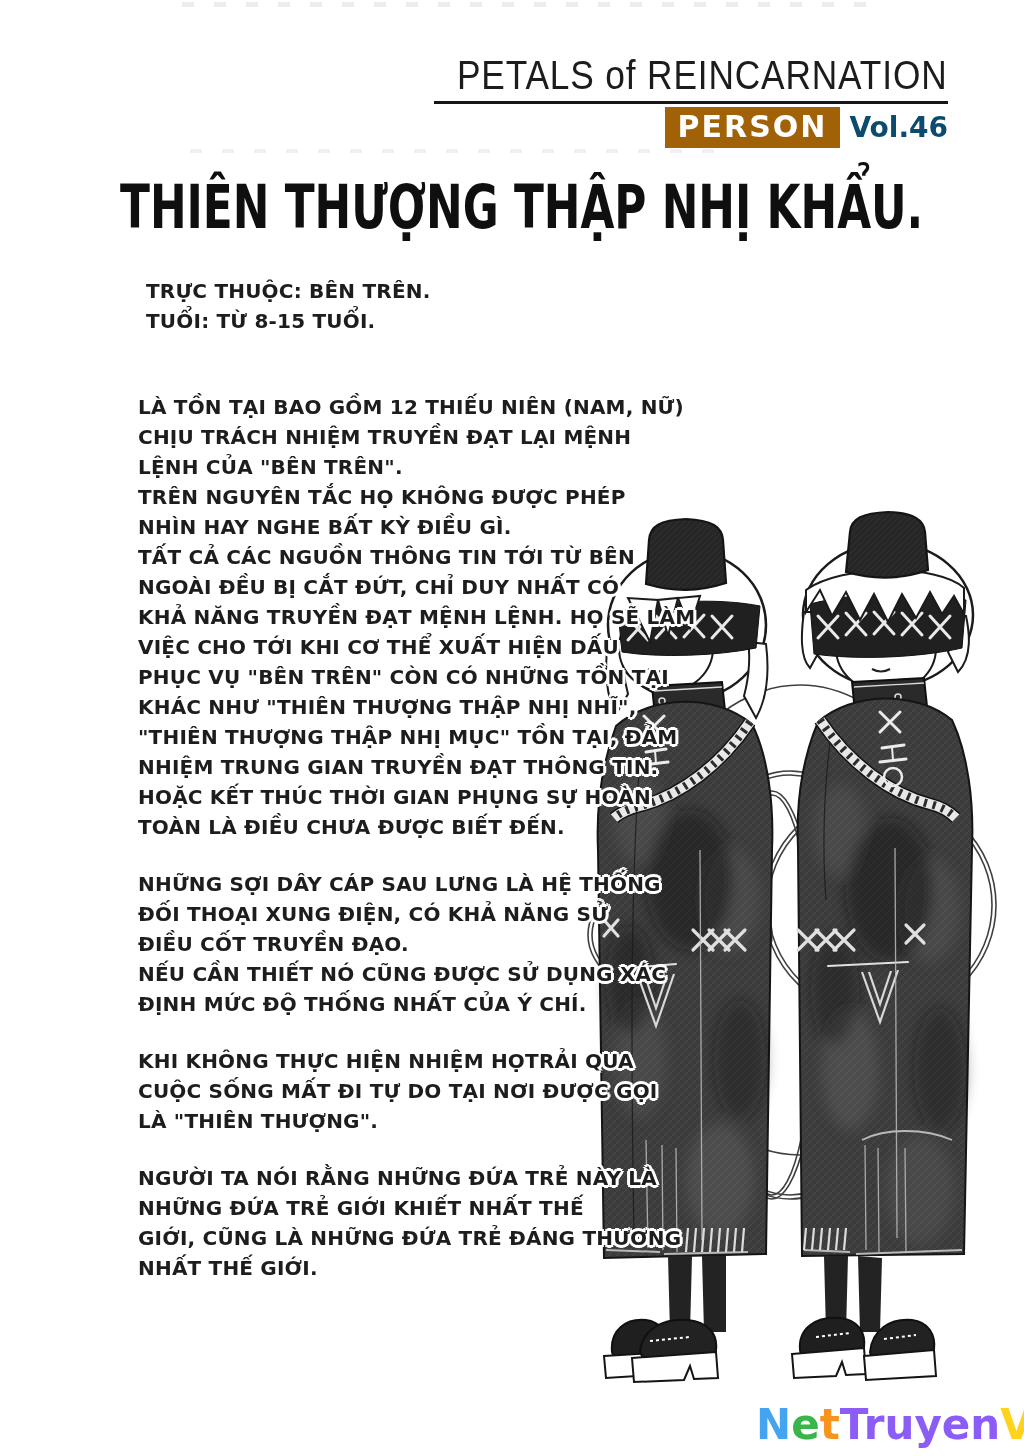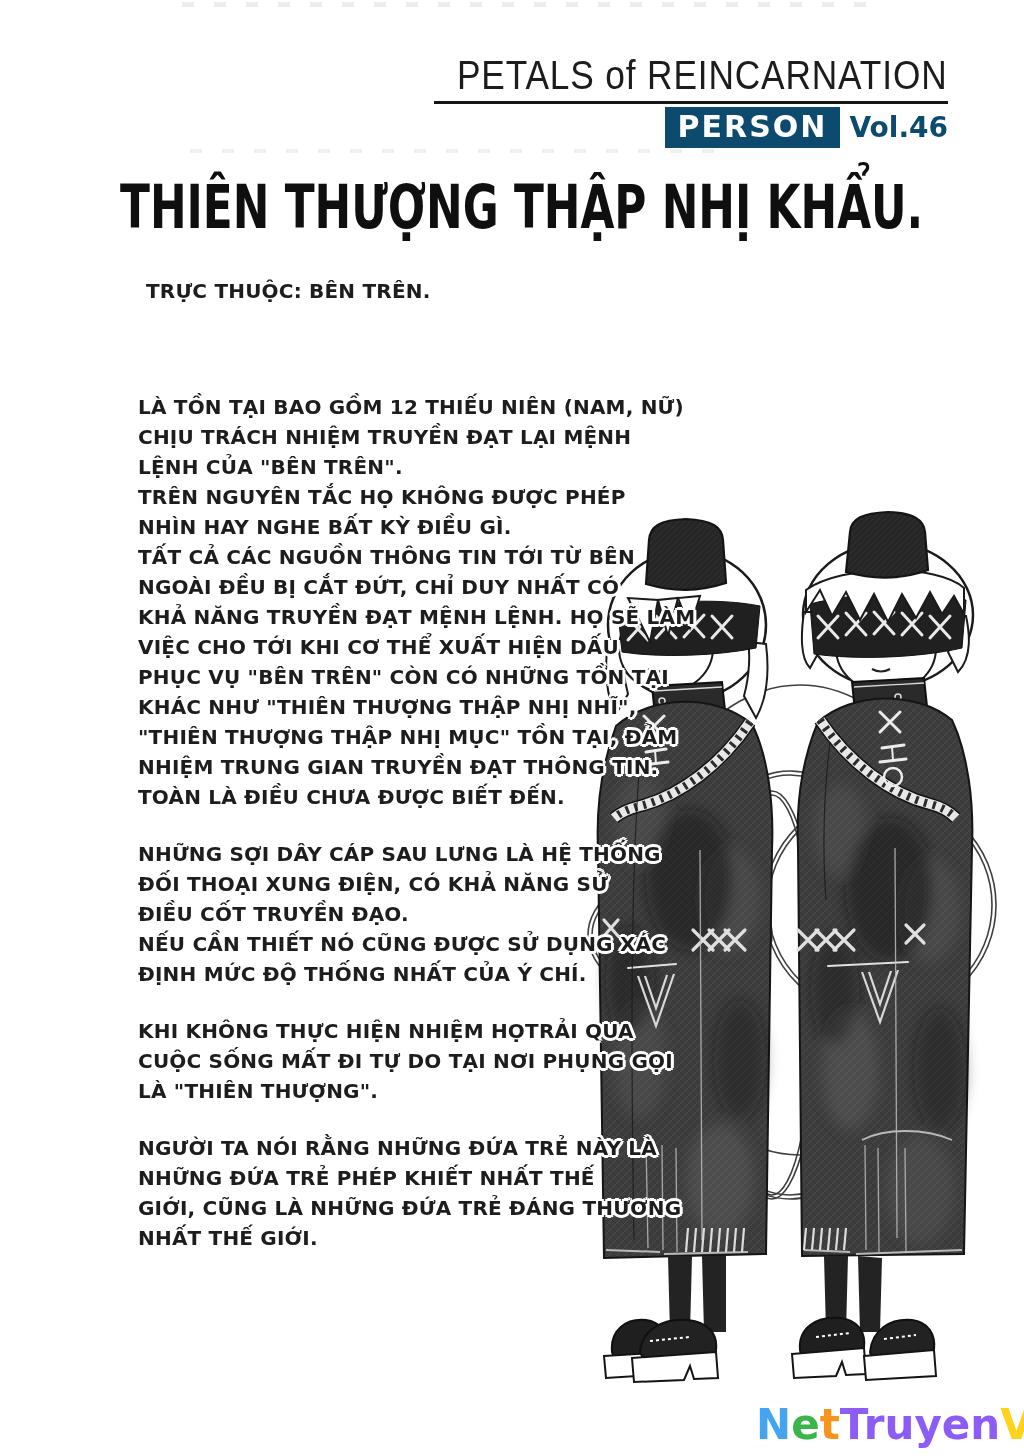--- a/index.html
+++ b/index.html
@@ -10,21 +10,21 @@
   
   .series-title{
     position:absolute;top:52px;right:76px;z-index:2;
     font-family:"Liberation Sans",sans-serif;font-size:41px;font-weight:400;
     color:#1c1c1c;letter-spacing:1px;white-space:nowrap;
     transform:scaleX(.86);transform-origin:100% 50%;
   }
   .title-rule{position:absolute;top:101px;left:434px;right:76px;height:3px;background:#161616;z-index:2;}
   .badge-row{position:absolute;top:107px;right:76px;z-index:2;display:flex;align-items:center;gap:9px;}
   .badge{
-    background:#0c4a6e;color:#ffffff;font-weight:bold;font-size:30px;
+    background:#a16207;color:#ffffff;font-weight:bold;font-size:30px;
     letter-spacing:2px;padding:2px 13px 4px;white-space:nowrap;
     font-family:"DejaVu Sans",sans-serif;
   }
   .vol{font-size:28px;font-weight:bold;color:#0c4a6e;white-space:nowrap;}
   
   .main-heading{
     position:absolute;top:170px;left:120px;z-index:2;margin:0;
     font-size:60px;font-weight:bold;color:#0f0f0f;line-height:74px;
     white-space:nowrap;letter-spacing:0px;
     transform:scaleX(.73);transform-origin:0 50%;
@@ -267,52 +267,54 @@
 <div class="title-rule"></div>
 <div class="badge-row">
   <span class="badge">PERSON</span>
   <span class="vol">Vol.46</span>
 </div>
 
 <h1 class="main-heading">THIÊN THƯỢNG THẬP NHỊ KHẨU.</h1>
 
 <div class="info-block halo">
     <div class="tline">TRỰC THUỘC: BÊN TRÊN.</div>
+    <div class="tline">TUỔI: TỪ 8-15 TUỔI.</div>
   </div>
 
 <div class="paragraphs">
   <div class="para halo">
       <div class="tline">LÀ TỒN TẠI BAO GỒM 12 THIẾU NIÊN (NAM, NỮ)</div>
       <div class="tline">CHỊU TRÁCH NHIỆM TRUYỀN ĐẠT LẠI MỆNH</div>
       <div class="tline">LỆNH CỦA "BÊN TRÊN".</div>
       <div class="tline">TRÊN NGUYÊN TẮC HỌ KHÔNG ĐƯỢC PHÉP</div>
       <div class="tline">NHÌN HAY NGHE BẤT KỲ ĐIỀU GÌ.</div>
       <div class="tline">TẤT CẢ CÁC NGUỒN THÔNG TIN TỚI TỪ BÊN</div>
       <div class="tline">NGOÀI ĐỀU BỊ CẮT ĐỨT, CHỈ DUY NHẤT CÓ</div>
       <div class="tline">KHẢ NĂNG TRUYỀN ĐẠT MỆNH LỆNH. HỌ SẼ LÀM</div>
       <div class="tline">VIỆC CHO TỚI KHI CƠ THỂ XUẤT HIỆN DẤU</div>
       <div class="tline">PHỤC VỤ "BÊN TRÊN" CÒN CÓ NHỮNG TỒN TẠI</div>
       <div class="tline">KHÁC NHƯ "THIÊN THƯỢNG THẬP NHỊ NHĨ",</div>
       <div class="tline">"THIÊN THƯỢNG THẬP NHỊ MỤC" TỒN TẠI, ĐẢM</div>
       <div class="tline">NHIỆM TRUNG GIAN TRUYỀN ĐẠT THÔNG TIN.</div>
+      <div class="tline">HOẶC KẾT THÚC THỜI GIAN PHỤNG SỰ HOÀN</div>
       <div class="tline">TOÀN LÀ ĐIỀU CHƯA ĐƯỢC BIẾT ĐẾN.</div>
     </div>
   <div class="para halo">
       <div class="tline">NHỮNG SỢI DÂY CÁP SAU LƯNG LÀ HỆ THỐNG</div>
       <div class="tline">ĐỐI THOẠI XUNG ĐIỆN, CÓ KHẢ NĂNG SỬ</div>
       <div class="tline">ĐIỀU CỐT TRUYỀN ĐẠO.</div>
       <div class="tline">NẾU CẦN THIẾT NÓ CŨNG ĐƯỢC SỬ DỤNG XÁC</div>
       <div class="tline">ĐỊNH MỨC ĐỘ THỐNG NHẤT CỦA Ý CHÍ.</div>
     </div>
   <div class="para halo">
       <div class="tline">KHI KHÔNG THỰC HIỆN NHIỆM HỌTRẢI QUA</div>
-      <div class="tline">CUỘC SỐNG MẤT ĐI TỰ DO TẠI NƠI PHỤNG GỌI</div>
+      <div class="tline">CUỘC SỐNG MẤT ĐI TỰ DO TẠI NƠI ĐƯỢC GỌI</div>
       <div class="tline">LÀ "THIÊN THƯỢNG".</div>
     </div>
   <div class="para halo">
       <div class="tline">NGƯỜI TA NÓI RẰNG NHỮNG ĐỨA TRẺ NÀY LÀ</div>
-      <div class="tline">NHỮNG ĐỨA TRẺ PHÉP KHIẾT NHẤT THẾ</div>
+      <div class="tline">NHỮNG ĐỨA TRẺ GIỚI KHIẾT NHẤT THẾ</div>
       <div class="tline">GIỚI, CŨNG LÀ NHỮNG ĐỨA TRẺ ĐÁNG THƯƠNG</div>
       <div class="tline">NHẤT THẾ GIỚI.</div>
     </div>
 </div>
 
 <div class="watermark"><span style="color: rgb(68, 164, 240);">N</span><span style="color: rgb(57, 181, 74);">e</span><span style="color: rgb(247, 148, 30);">t</span><span style="color: #8b5cf6;">Truyen</span><span style="color: rgb(255, 210, 28);">VNPT</span></div>
 
 </body></html>

